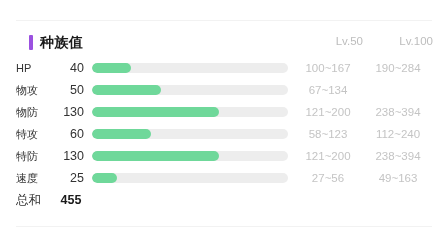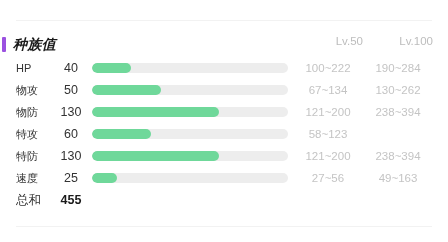--- a/index.html
+++ b/index.html
@@ -37,26 +37,25 @@
   .header-row {
     position: absolute;
     top: 32px;
     left: 0;
     width: 448px;
     height: 22px;
   }
 
   .title-wrap {
     position: absolute;
-    left: 2px;
+    left: 29px;
     top: 0px;
     display: flex;
-    align-items: flex-end;
+    align-items: center;
     height: 20px;
-    font-style: italic;
   }
   .title-accent {
     width: 4px;
     height: 15px;
     border-radius: 1px;
     background: #9b51e0;
     margin-right: 7px;
   }
   .title-text {
     font-size: 14px;
@@ -99,21 +98,21 @@
     font-size: 11px;
     color: #333333;
     line-height: 16px;
     white-space: nowrap;
   }
   .stat-value {
     position: absolute;
     left: 58px;
     top: 2px;
     width: 26px;
-    text-align: center;
+    text-align: right;
     font-size: 12.5px;
     color: #333333;
     line-height: 16px;
   }
 
   .bar-track {
     position: absolute;
     left: 92px;
     top: 5px;
     width: 196px;
@@ -185,48 +184,48 @@
     <div class="lv-head lv100">Lv.100</div>
   </div>
 
   <div class="rows" id="stat-rows">
       <div class="stat-row">
         <div class="stat-label">HP</div>
         <div class="stat-value">40</div>
         <div class="bar-track">
           <div class="bar-fill" style="width: 20%;"></div>
         </div>
-        <div class="range lv50">100~222</div>
+        <div class="range lv50">100~167</div>
         <div class="range lv100">190~284</div>
       </div>
       <div class="stat-row">
         <div class="stat-label">物攻</div>
         <div class="stat-value">50</div>
         <div class="bar-track">
           <div class="bar-fill" style="width: 35%;"></div>
         </div>
         <div class="range lv50">67~134</div>
-        <div class="range lv100">130~262</div>
       </div>
       <div class="stat-row">
         <div class="stat-label">物防</div>
         <div class="stat-value">130</div>
         <div class="bar-track">
           <div class="bar-fill" style="width: 65%;"></div>
         </div>
         <div class="range lv50">121~200</div>
         <div class="range lv100">238~394</div>
       </div>
       <div class="stat-row">
         <div class="stat-label">特攻</div>
         <div class="stat-value">60</div>
         <div class="bar-track">
           <div class="bar-fill" style="width: 30%;"></div>
         </div>
         <div class="range lv50">58~123</div>
+        <div class="range lv100">112~240</div>
       </div>
       <div class="stat-row">
         <div class="stat-label">特防</div>
         <div class="stat-value">130</div>
         <div class="bar-track">
           <div class="bar-fill" style="width: 65%;"></div>
         </div>
         <div class="range lv50">121~200</div>
         <div class="range lv100">238~394</div>
       </div>

